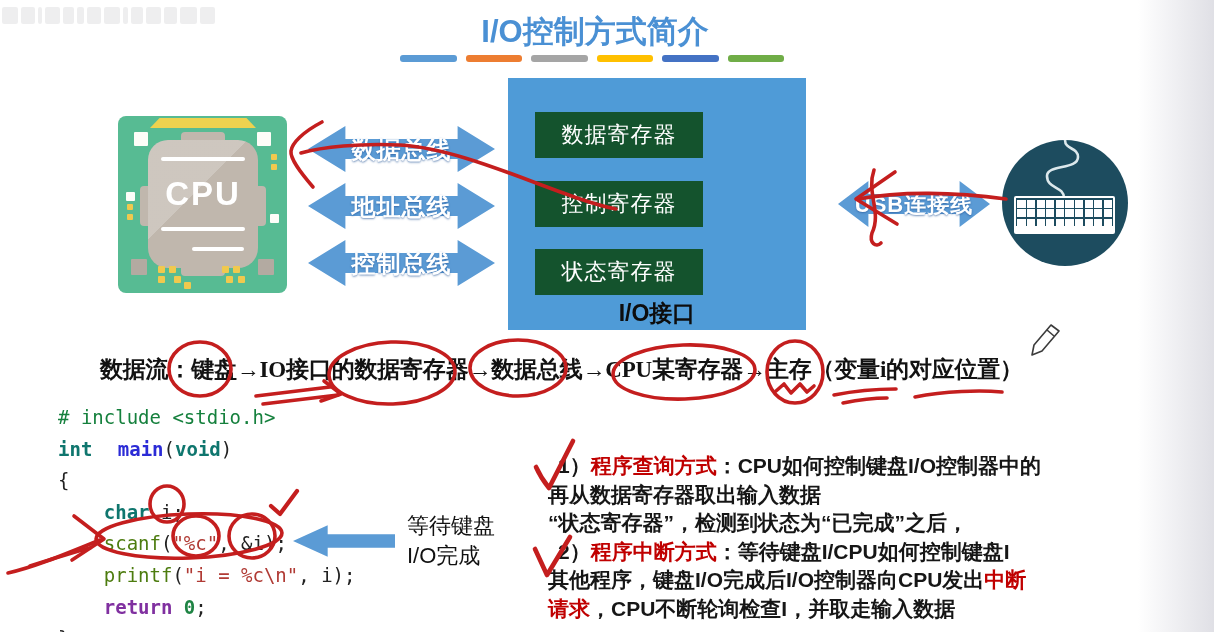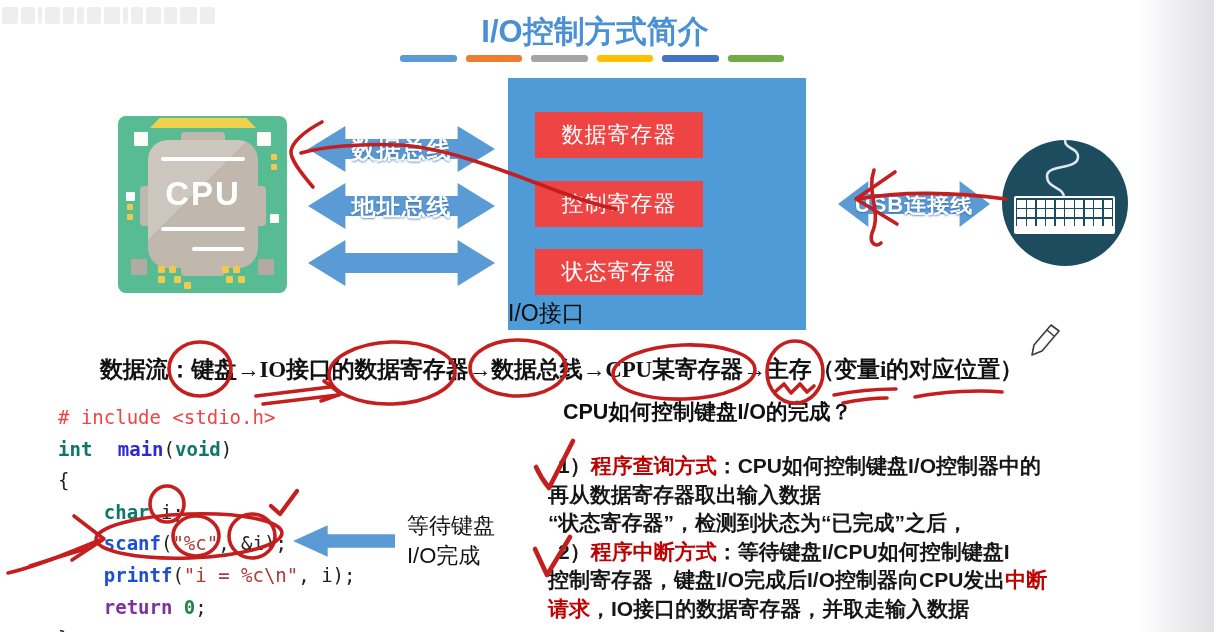--- a/index.html
+++ b/index.html
@@ -36,47 +36,47 @@
   .sq.y{background:#f0c94e;}
 
   
   .dbl-arrow{background:#5b9bd5;
      clip-path:polygon(0 50%,20% 0,20% 28%,80% 28%,80% 0,100% 50%,80% 100%,80% 72%,20% 72%,20% 100%);}
   .arrow-label{position:absolute;width:100%;text-align:center;color:#fff;font-weight:bold;
      font-size:24px;text-shadow:0 1px 2px rgba(35,85,150,.65);letter-spacing:1px;}
 
   
   .iobox{left:508px;top:78px;width:298px;height:252px;background:#4f9bd7;}
-  .reg{position:absolute;left:27px;width:168px;height:46px;background:#ef4444;color:#fff;
+  .reg{position:absolute;left:27px;width:168px;height:46px;background:#14532d;color:#fff;
        font-size:22px;letter-spacing:1px;display:flex;align-items:center;justify-content:center;}
-  .iobox-label{position:absolute;left:0;bottom:1px;width:100%;
-       color:#0d0d0d;font-weight:normal;font-size:23px;}
+  .iobox-label{position:absolute;left:0;bottom:1px;width:100%;text-align:center;
+       color:#0d0d0d;font-weight:bold;font-size:23px;}
 
   
   .kbd{left:1002px;top:140px;width:126px;height:126px;border-radius:50%;background:#1d4c5f;}
   .keys{position:absolute;left:12px;top:56px;width:101px;height:38px;background:#fff;border-radius:2px;}
   .keygrid{position:absolute;left:2px;top:2px;right:2px;bottom:8px;
      background-image:repeating-linear-gradient(90deg,#1d4c5f 0 1.5px,transparent 1.5px 9.6px),
                       repeating-linear-gradient(180deg,#1d4c5f 0 1.5px,transparent 1.5px 9.6px);}
 
   
   .dataflow{left:100px;top:354px;width:960px;font-family:"Liberation Serif",serif;
             font-size:23px;font-weight:600;letter-spacing:-0.2px;color:#121212;white-space:nowrap;}
 
   
   .code{left:58px;top:402px;width:330px;font-family:"DejaVu Sans Mono",monospace;
         font-size:19px;line-height:31.6px;white-space:pre;}
   .tok-plain{color:#222;}
-  .tok-gray{color:#ef4444;}
+  .tok-gray{color:#15803d;}
   .tok-green{color:#0f766e;font-weight:bold;}
   .tok-green2{color:#1f8444;font-weight:bold;}
   .tok-blue{color:#2b2bd6;font-weight:bold;margin-left:14px;}
   .tok-red{color:#b03a34;}
   .tok-purple{color:#8030a0;font-weight:bold;}
-  .tok-bold{color:#1d4ed8;font-weight:bold;margin-top:20px;}
+  .tok-bold{color:#4d7c0f;font-weight:normal;margin-top:20px;}
 
   
   .wait-arrow{left:293px;top:524px;width:102px;height:34px;background:#5b9bd5;
      clip-path:polygon(0 50%,34% 4%,34% 30%,100% 30%,100% 70%,34% 70%,34% 96%);}
   .wait-note{left:407px;top:511px;font-size:22px;line-height:30px;color:#111;font-weight:500;}
 
   
   .question{left:563px;top:397px;font-size:21.5px;font-weight:bold;color:#101010;}
   .qa-lines{left:548px;top:452px;width:630px;font-size:21px;line-height:28.6px;
             font-weight:600;color:#161616;}
@@ -155,20 +155,21 @@
   <div class="abs" style="left:308px;top:126px;width:187px;height:46px;">
     <div class="dbl-arrow" style="width:100%;height:100%;"></div>
     <div class="arrow-label" style="top:8px;">数据总线</div>
   </div>
   <div class="abs" style="left:308px;top:183px;width:187px;height:46px;">
     <div class="dbl-arrow" style="width:100%;height:100%;"></div>
     <div class="arrow-label" style="top:8px;">地址总线</div>
   </div>
   <div class="abs" style="left:308px;top:240px;width:187px;height:46px;">
     <div class="dbl-arrow" style="width:100%;height:100%;"></div>
+    <div class="arrow-label" style="top:8px;">控制总线</div>
   </div>
 
   <div class="abs iobox">
     <div class="reg" style="top:34px;">数据寄存器</div>
     <div class="reg" style="top:103px;">控制寄存器</div>
     <div class="reg" style="top:171px;">状态寄存器</div>
     <div class="iobox-label">I/O接口</div>
   </div>
 
   <div class="abs" style="left:838px;top:181px;width:152px;height:46px;">
@@ -188,28 +189,27 @@
   <div class="abs dataflow">数据流：键盘→IO接口的数据寄存器→数据总线→CPU某寄存器→主存（变量i的对应位置）</div>
 
   <div class="abs code" id="code-block"><div class="code-line"><span class="tok-gray"># include &lt;stdio.h&gt;</span></div><div class="code-line"><span class="tok-green">int</span><span class="tok-plain"> </span><span class="tok-blue">main</span><span class="tok-plain">(</span><span class="tok-green">void</span><span class="tok-plain">)</span></div><div class="code-line"><span class="tok-plain">{</span></div><div class="code-line"><span class="tok-plain">    </span><span class="tok-green">char</span><span class="tok-plain"> i;</span></div><div class="code-line"><span class="tok-plain">    </span><span class="tok-bold">scanf</span><span class="tok-plain">(</span><span class="tok-red">"%c"</span><span class="tok-plain">, &amp;i);</span></div><div class="code-line"><span class="tok-plain">    </span><span class="tok-bold">printf</span><span class="tok-plain">(</span><span class="tok-red">"i = %c\n"</span><span class="tok-plain">, i);</span></div><div class="code-line"><span class="tok-plain">    </span><span class="tok-purple">return</span><span class="tok-plain"> </span><span class="tok-green2">0</span><span class="tok-plain">;</span></div><div class="code-line"><span class="tok-plain">}</span></div></div>
 
   <div class="abs wait-arrow"></div>
   <div class="abs wait-note">
     <div>等待键盘</div>
     <div>I/O完成</div>
   </div>
 
-  <div class="abs question">CPU如何控制键盘I/O的完成？</div>
   <div class="abs qa-lines" id="qa-lines">
       <div class="qa-line indent"><span>1）</span><span class="qa-red">程序查询方式</span><span>：CPU如何控制键盘I/O控制器中的</span></div>
       <div class="qa-line"><span>再从数据寄存器取出输入数据</span></div>
       <div class="qa-line"><span>“状态寄存器”，检测到状态为“已完成”之后，</span></div>
       <div class="qa-line indent"><span>2）</span><span class="qa-red">程序中断方式</span><span>：等待键盘I/CPU如何控制键盘I</span></div>
-      <div class="qa-line"><span>控制寄存器，键盘I/O完成后I/O控制器向CPU发出</span><span class="qa-red">中断</span></div>
-      <div class="qa-line"><span class="qa-red">请求</span><span>，IO接口的数据寄存器，并取走输入数据</span></div>
+      <div class="qa-line"><span>其他程序，键盘I/O完成后I/O控制器向CPU发出</span><span class="qa-red">中断</span></div>
+      <div class="qa-line"><span class="qa-red">请求</span><span>，CPU不断轮询检查I，并取走输入数据</span></div>
     </div>
 
   <svg class="ink" width="1214" height="640">
     <g stroke="#3c3c3c" stroke-width="1.6" fill="none" stroke-linejoin="round">
       <path d="M1051,325 l8,6 -17,20 -10,4 2,-10 z"></path>
       <path d="M1047,330 l7,6"></path>
     </g>
   </svg>
 
   <svg class="ink" width="1214" height="640">

